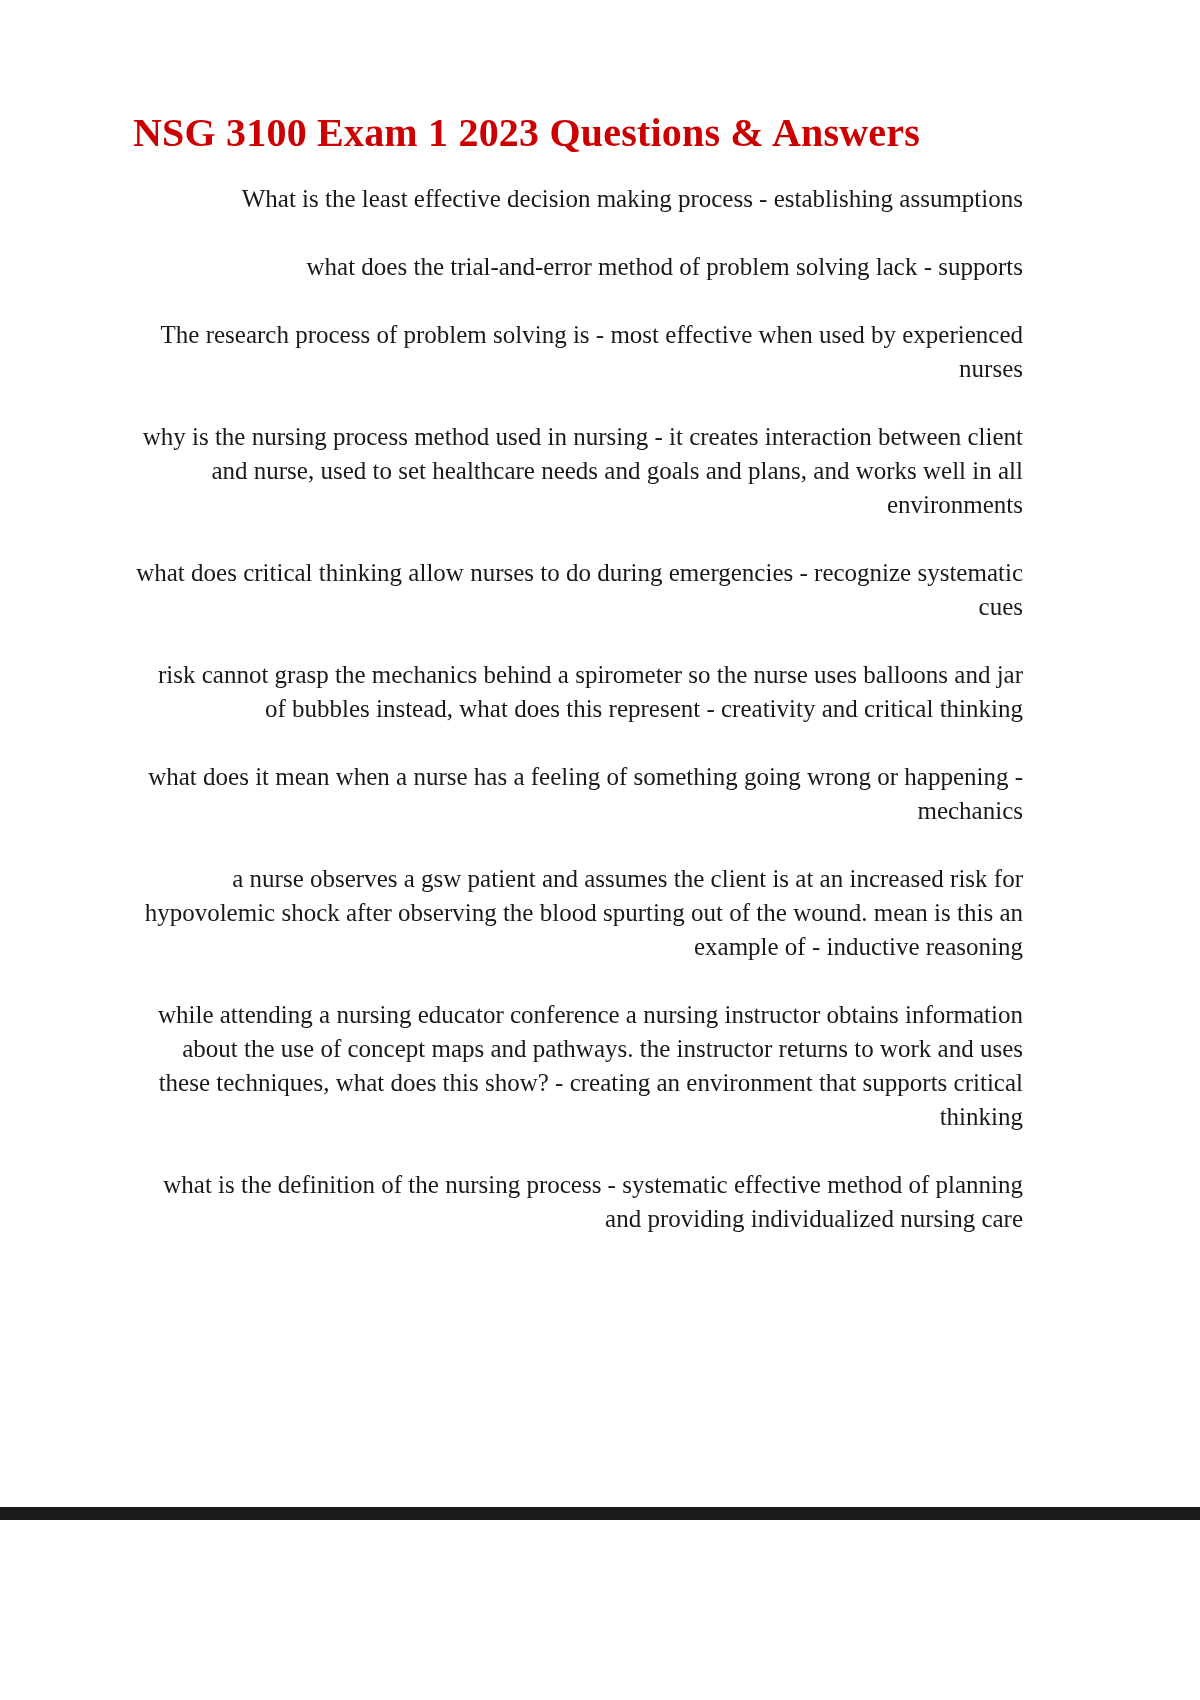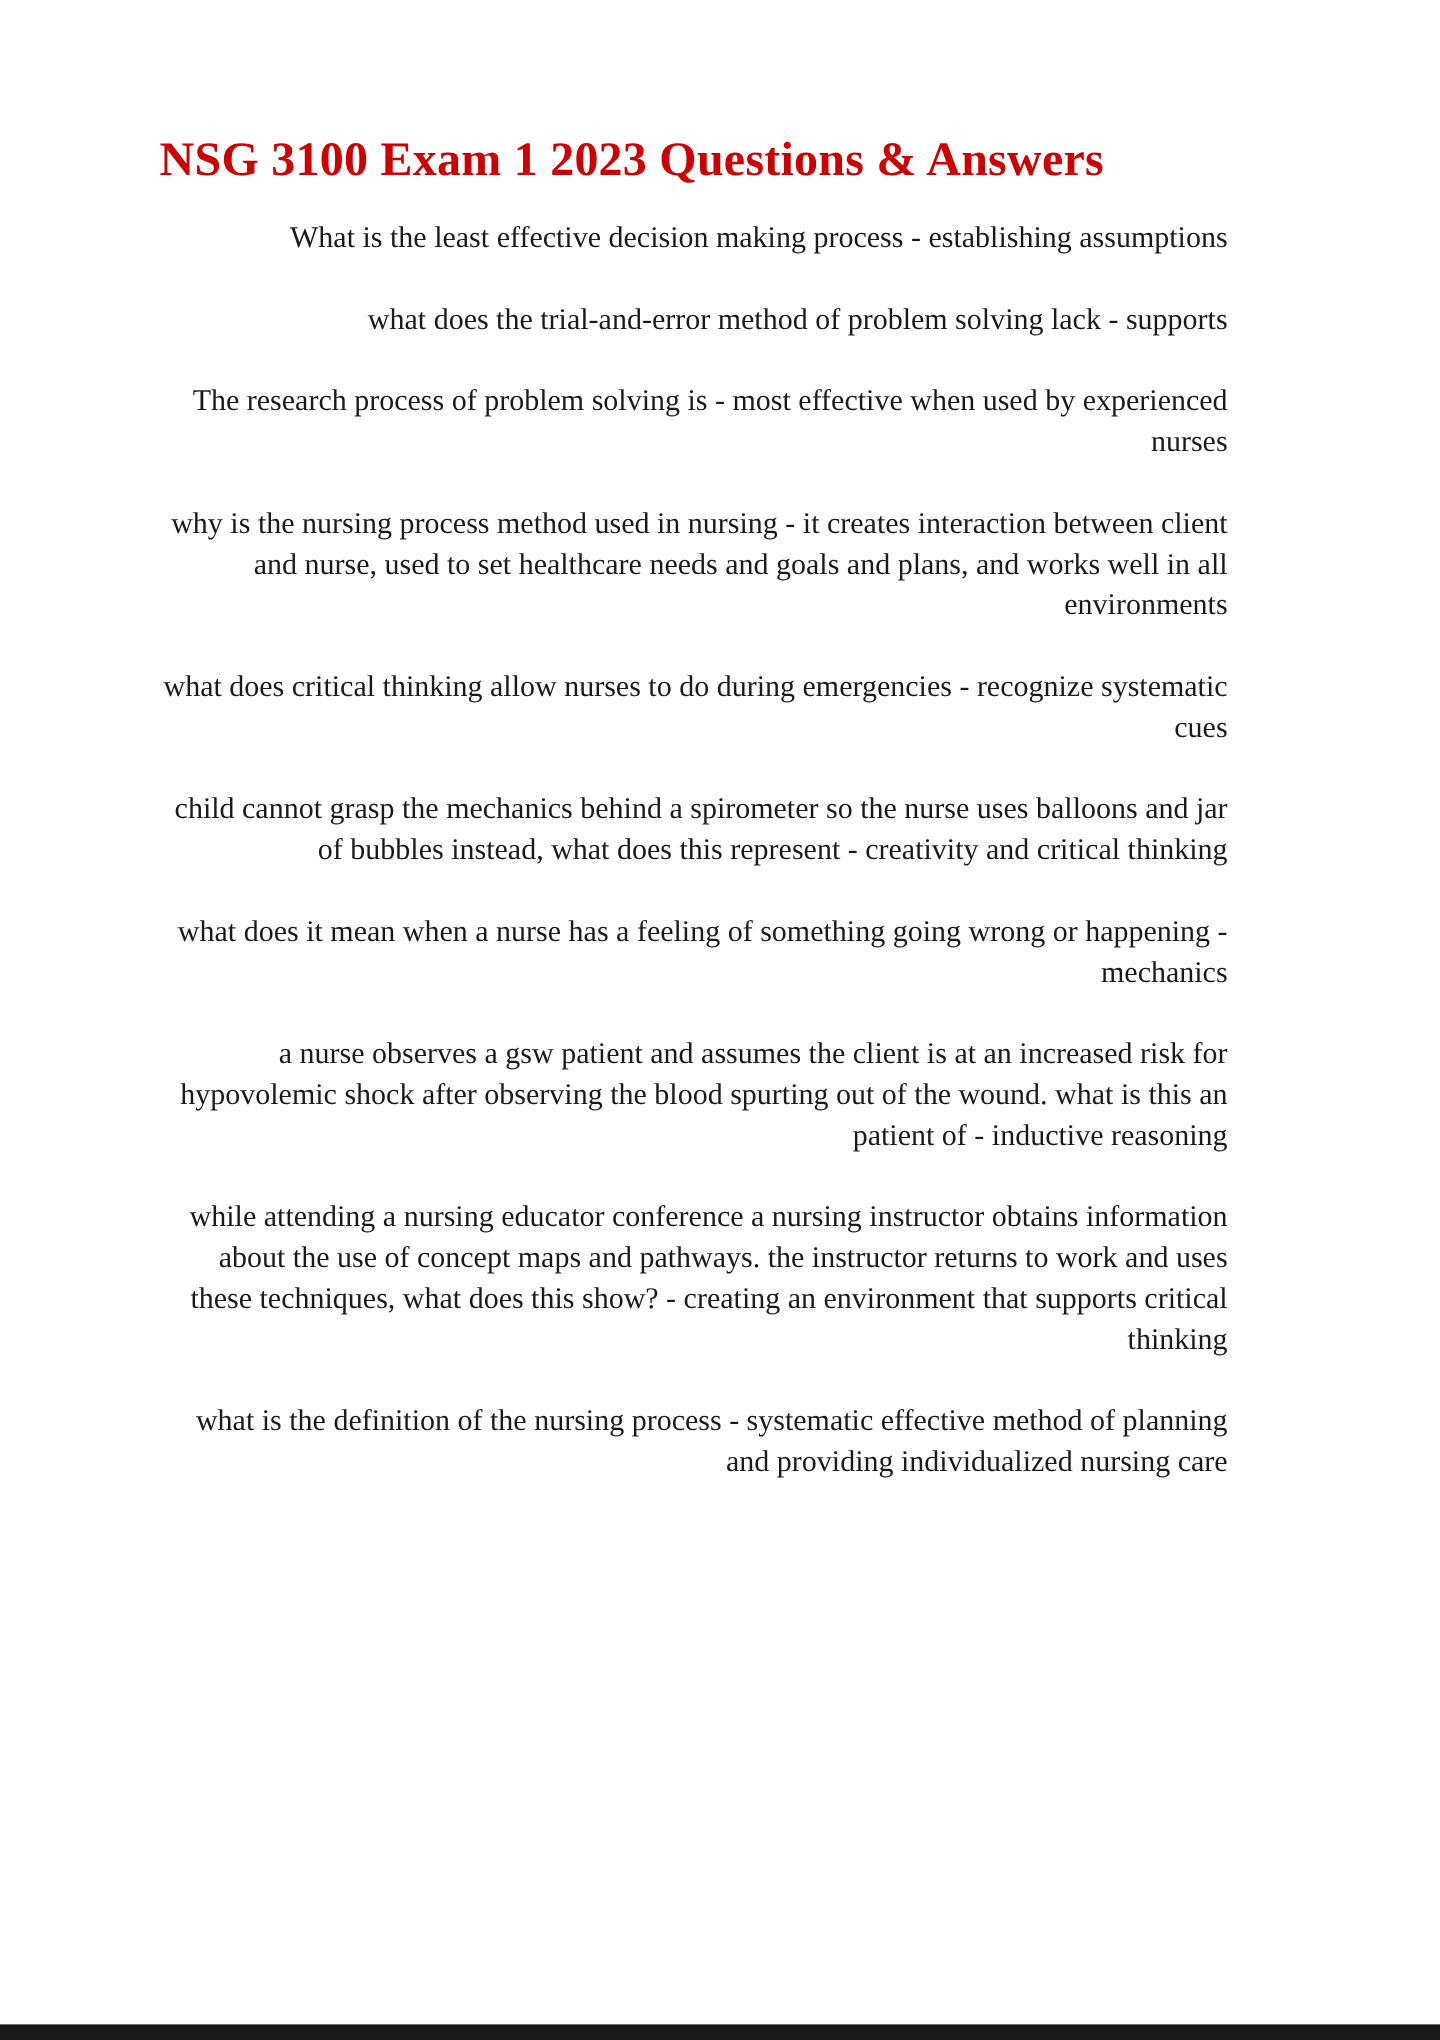--- a/index.html
+++ b/index.html
@@ -9,21 +9,21 @@
   body {
     width: 1200px;
     height: 1700px;
     background: #ffffff;
     font-family: "Liberation Serif", serif;
     overflow: hidden;
   }
   .page {
     position: relative;
     width: 1200px;
-    height: 1700px;
+    height: 1520px;
     background: #ffffff;
     box-sizing: border-box;
   }
   .content {
     position: absolute;
     left: 133px;
     top: 110px;
     width: 890px;
   }
   .doc-title {
@@ -61,21 +61,21 @@
 
 <div class="page">
   <div class="content">
     <h1 class="doc-title">NSG 3100 Exam 1 2023 Questions &amp; Answers</h1>
     <div class="qa-list">
       <p class="qa-item">What is the least effective decision making process - establishing assumptions</p>
       <p class="qa-item">what does the trial-and-error method of problem solving lack - supports</p>
       <p class="qa-item">The research process of problem solving is - most effective when used by experienced nurses</p>
       <p class="qa-item">why is the nursing process method used in nursing - it creates interaction between client and nurse, used to set healthcare needs and goals and plans, and works well in all environments</p>
       <p class="qa-item">what does critical thinking allow nurses to do during emergencies - recognize systematic cues</p>
-      <p class="qa-item">child cannot grasp the mechanics behind a spirometer so the nurse uses balloons and jar of bubbles instead, what does this represent - creativity and critical thinking</p>
+      <p class="qa-item">risk cannot grasp the mechanics behind a spirometer so the nurse uses balloons and jar of bubbles instead, what does this represent - creativity and critical thinking</p>
       <p class="qa-item">what does it mean when a nurse has a feeling of something going wrong or happening - mechanics</p>
-      <p class="qa-item">a nurse observes a gsw patient and assumes the client is at an increased risk for hypovolemic shock after observing the blood spurting out of the wound. what is this an patient of - inductive reasoning</p>
+      <p class="qa-item">a nurse observes a gsw patient and assumes the client is at an increased risk for hypovolemic shock after observing the blood spurting out of the wound. mean is this an example of - inductive reasoning</p>
       <p class="qa-item">while attending a nursing educator conference a nursing instructor obtains information about the use of concept maps and pathways. the instructor returns to work and uses these techniques, what does this show? - creating an environment that supports critical thinking</p>
       <p class="qa-item">what is the definition of the nursing process - systematic effective method of planning and providing individualized nursing care</p>
     </div>
   </div>
   <div class="footer-rule"></div>
 </div>
 
 </body></html>

